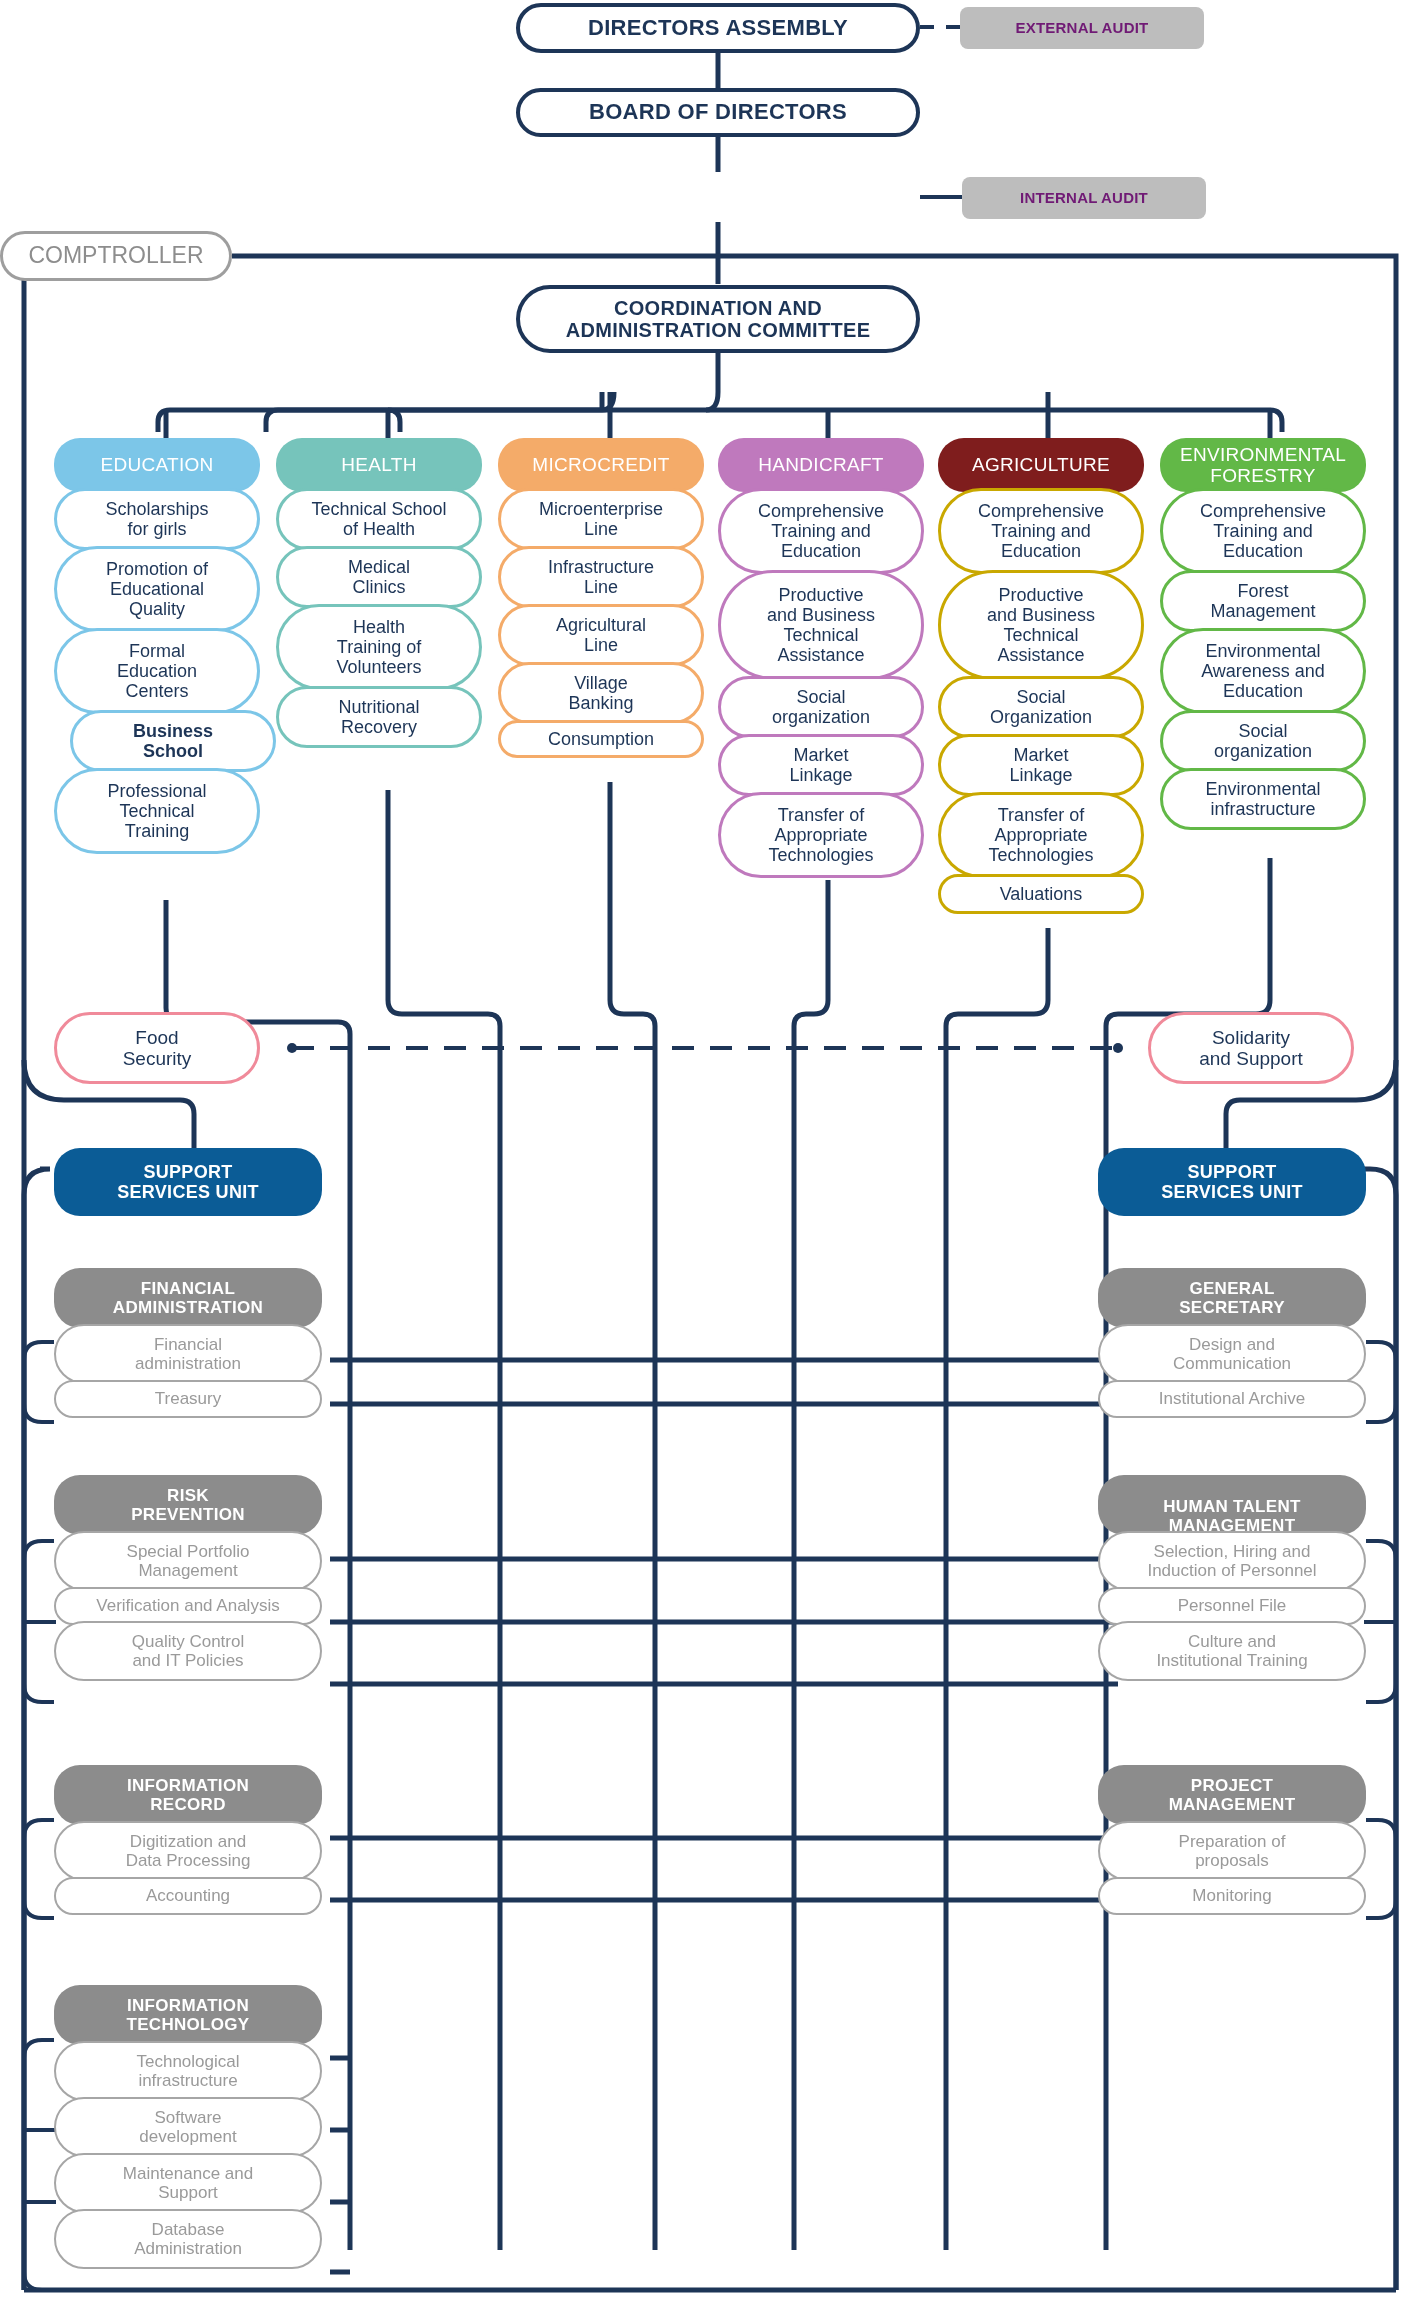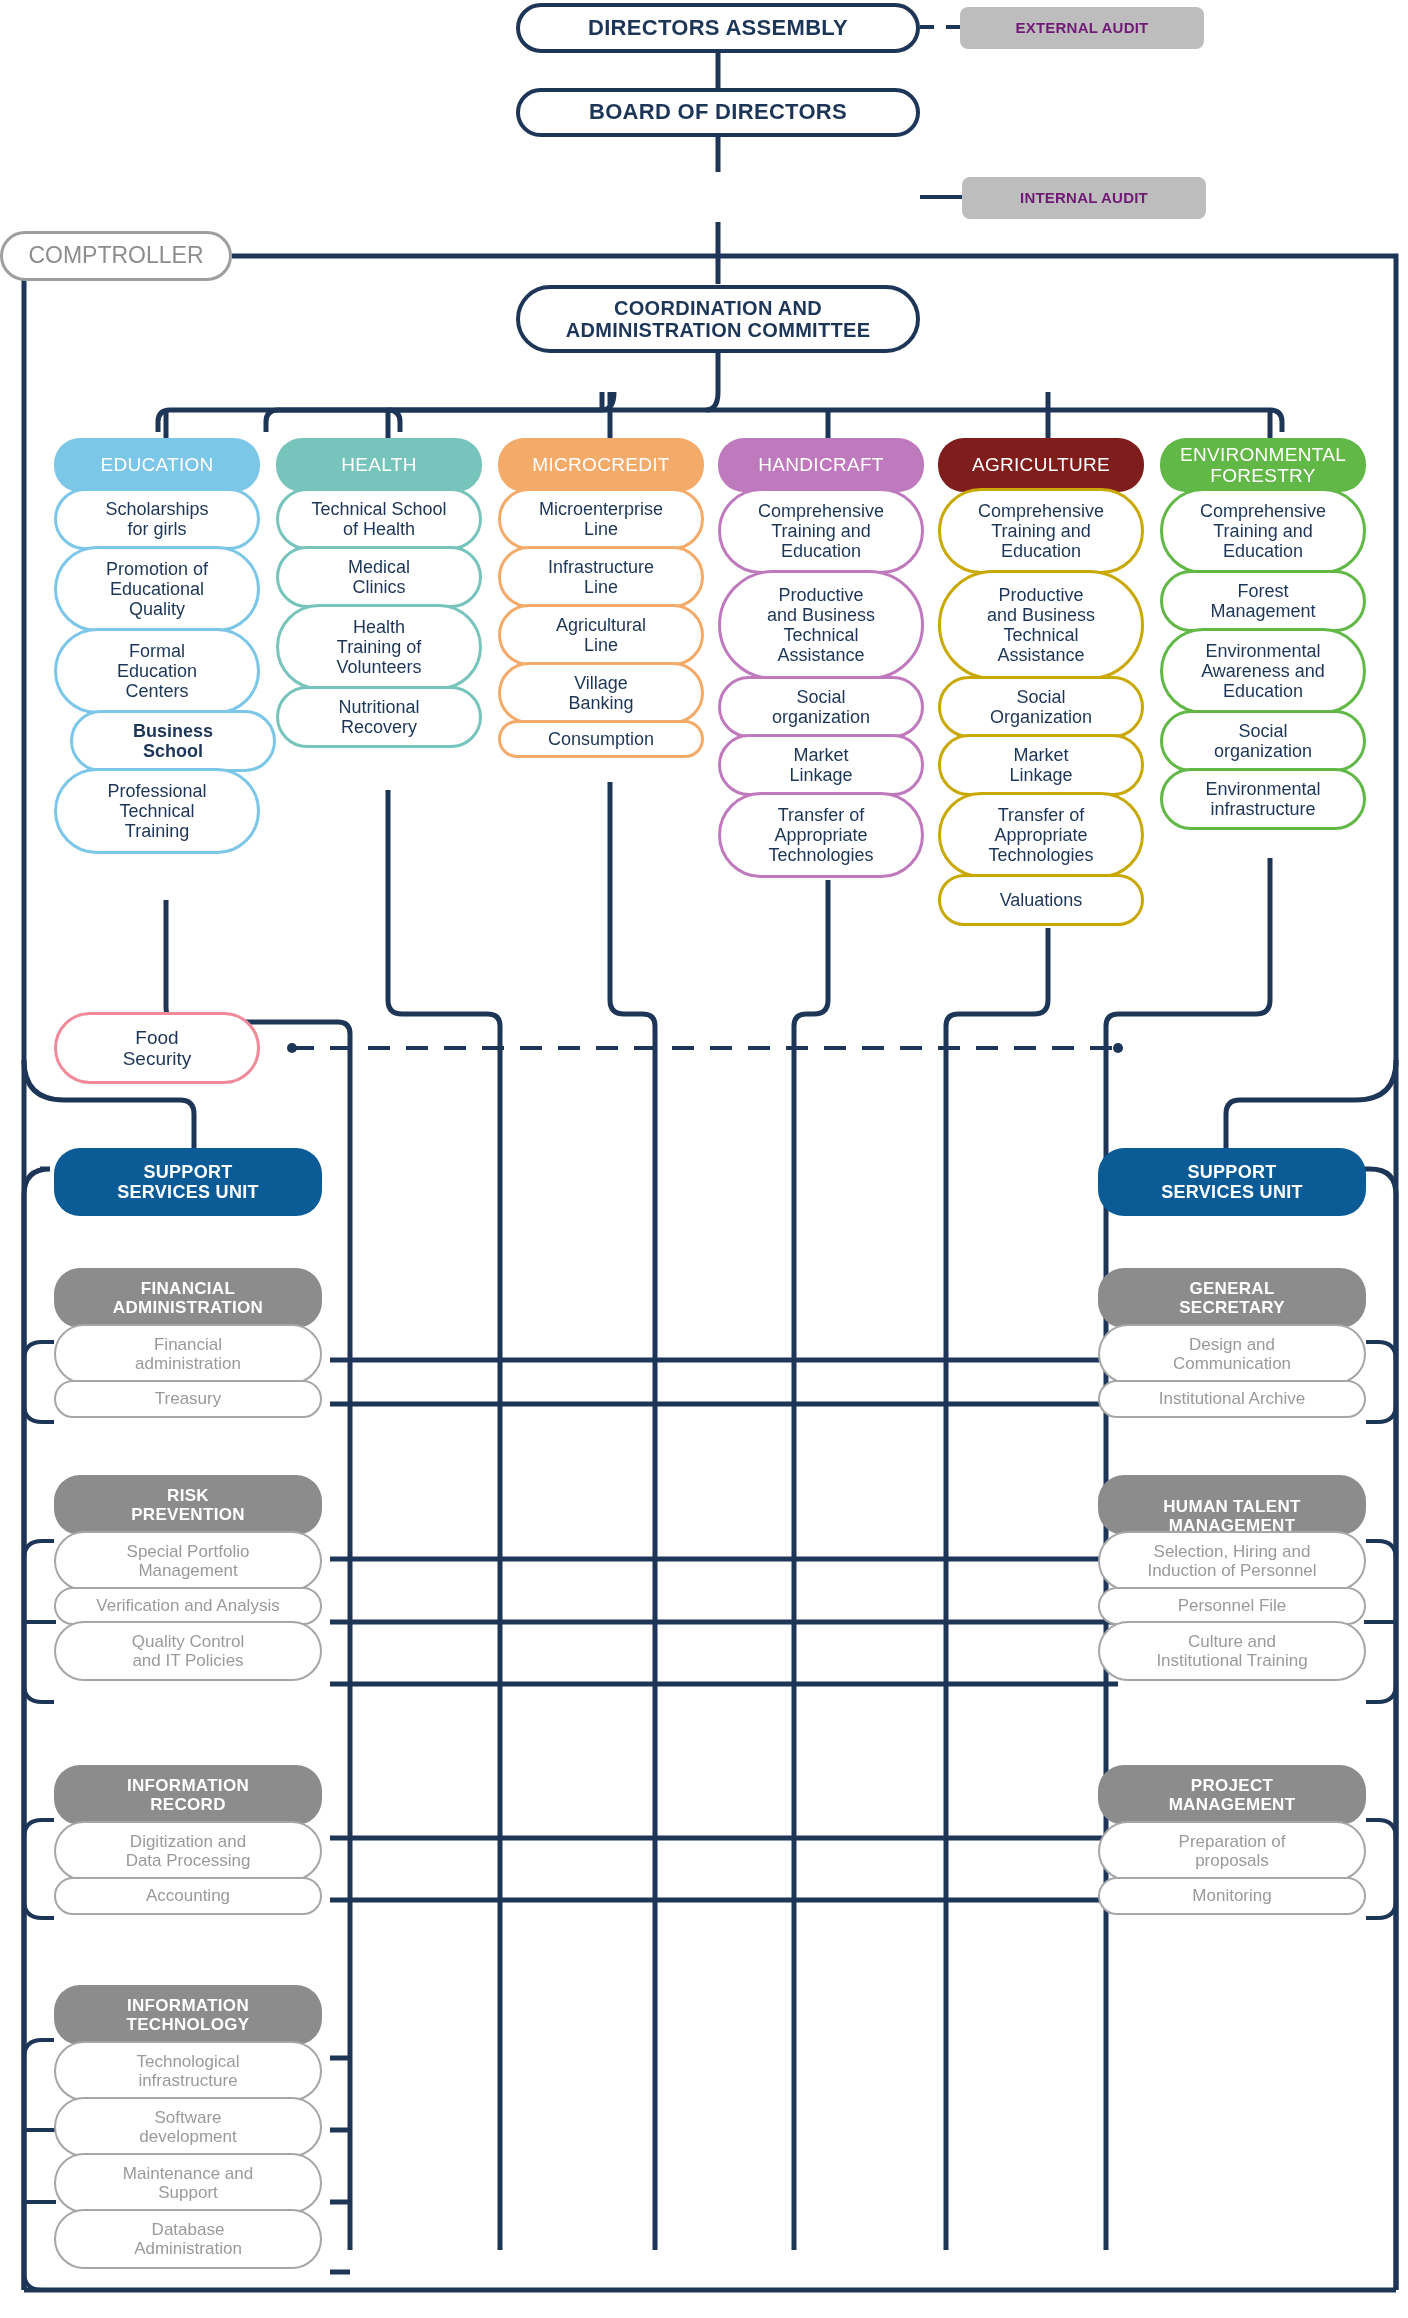--- a/index.html
+++ b/index.html
@@ -371,21 +371,21 @@
           <div>Linkage</div>
         </span>
       </div>
       <div class="node dept-item" style="left: 938px; top: 792px; width: 206px; height: 86px; border: 3px solid rgb(201, 168, 0); flex-direction: column;">
         <span>
           <div>Transfer of</div>
           <div>Appropriate</div>
           <div>Technologies</div>
         </span>
       </div>
-      <div class="node dept-item" style="left: 938px; top: 874px; width: 206px; height: 52px; border: 3px solid rgb(201, 168, 0); flex-direction: column;">
+      <div class="node dept-item" style="left: 938px; top: 874px; width: 206px; height: 40px; border: 3px solid rgb(201, 168, 0); flex-direction: column;">
         <span>
           <div>Valuations</div>
         </span>
       </div>
       <div class="node dept-head" style="left: 1160px; top: 438px; width: 206px; height: 54px; background: rgb(98, 184, 71); flex-direction: column;">
         <span>
           <div>ENVIRONMENTAL</div>
           <div>FORESTRY</div>
         </span>
       </div>
@@ -422,20 +422,26 @@
         </span>
       </div>
     </div>
 
   <div class="node pinknode" style="left:54px; top:1012px; width:206px; height:72px;">
     <span>
         <div>Food</div>
         <div>Security</div>
       </span>
   </div>
+  <div class="node pinknode" style="left:1148px; top:1012px; width:206px; height:72px;">
+    <span>
+        <div>Solidarity</div>
+        <div>and Support</div>
+      </span>
+  </div>
 
   <div class="node ssu" style="left:54px; top:1148px; width:268px; height:68px;">
     <span>
         <div>SUPPORT</div>
         <div>SERVICES UNIT</div>
       </span>
   </div>
   <div class="node ssu" style="left:1098px; top:1148px; width:268px; height:68px;">
     <span>
         <div>SUPPORT</div>

